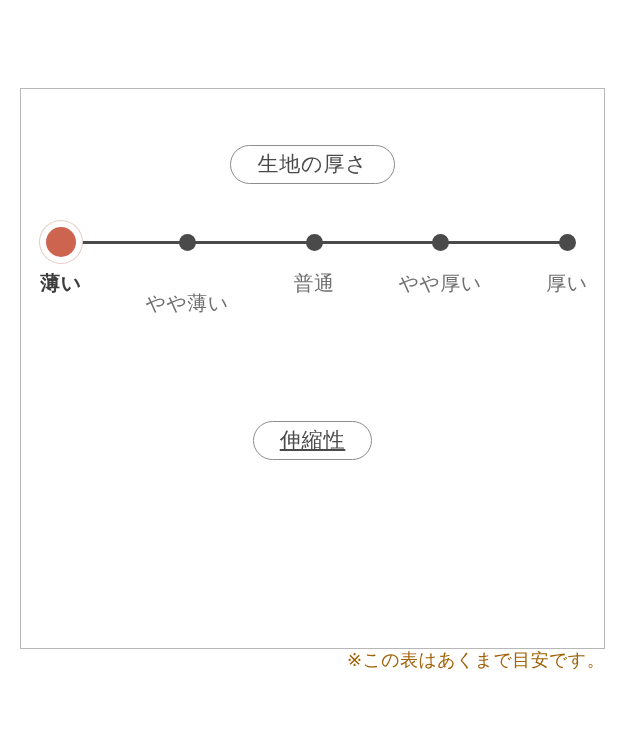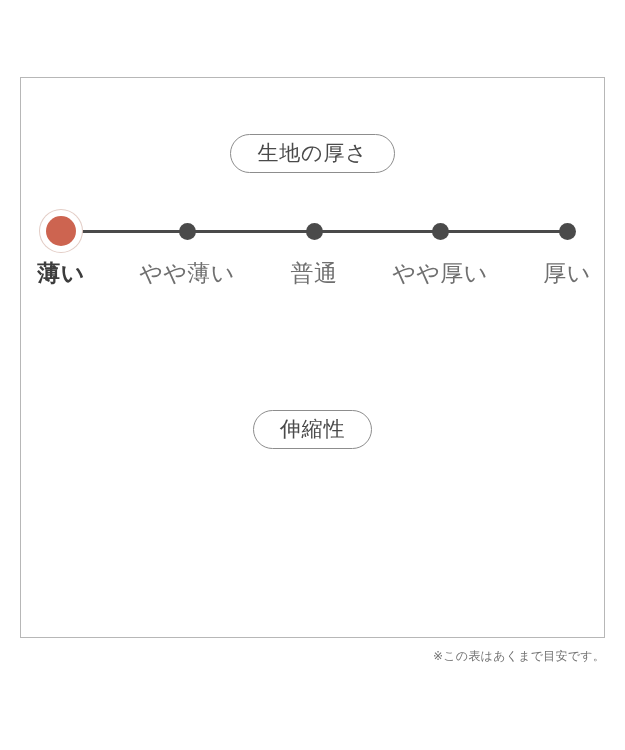--- a/index.html
+++ b/index.html
@@ -11,21 +11,21 @@
     height: 750px;
     background: #ffffff;
     font-family: "Liberation Sans", "DejaVu Sans", sans-serif;
     color: #4a4a4a;
     overflow: hidden;
   }
 
   .chart-frame {
     position: absolute;
     left: 20px;
-    top: 77px;
+    top: 88px;
     width: 585px;
     height: 561px;
     border: 1px solid #b7b7b7;
     box-sizing: border-box;
     background: #ffffff;
   }
 
   
   .pill-row {
     position: absolute;
@@ -40,21 +40,21 @@
     padding: 7px 26px 9px 26px;
     font-size: 21px;
     line-height: 1;
     color: #4a4a4a;
     letter-spacing: 0.04em;
     background: transparent;
     white-space: nowrap;
   }
 
   #pill-thickness-row { top: 56px; }
-  #pill-stretch-row   { top: 332px; }
+  #pill-stretch-row   { top: 332px; text-decoration: underline; }
 
   
   .scale {
     position: absolute;
     left: 0;
     width: 100%;
     height: 90px;
   }
   #scale-thickness { top: 133px; }
   #scale-stretch   { top: 408px; }
@@ -90,38 +90,38 @@
 
   .labels {
     position: relative;
     height: 34px;
     margin-top: 10px;
   }
   .scale-label {
     position: absolute;
     top: 0;
     transform: translateX(-50%);
-    font-size: 23px;
+    font-size: 20px;
     line-height: 1.1;
     color: #6f6f6f;
     white-space: nowrap;
     letter-spacing: 0.02em;
   }
   .scale-label.selected {
     color: #3c3c3c;
     font-weight: bold;
   }
 
   
   .footnote {
     position: absolute;
     right: 20px;
     top: 648px;
-    font-size: 12px;
-    color: #737373;
+    font-size: 18px;
+    color: #a16207;
     letter-spacing: 0.02em;
     white-space: nowrap;
   }
 </style>
 </head>
 <body>
 
 <div class="chart-frame">
 
   <div class="pill-row" id="pill-thickness-row">
@@ -132,21 +132,21 @@
     <div class="track-area">
       <div class="track-line" id="thickness-track" style="left: 40px; width: 506px;"></div>
       <div class="dot selected" id="th-dot-0" style="left: 40px;"></div>
       <div class="dot" id="th-dot-1" style="left: 166px;"></div>
       <div class="dot" id="th-dot-2" style="left: 293px;"></div>
       <div class="dot" id="th-dot-3" style="left: 419px;"></div>
       <div class="dot" id="th-dot-4" style="left: 546px;"></div>
     </div>
     <div class="labels">
       <div class="scale-label selected" id="th-lab-0" style="left: 40px;">薄い</div>
-      <div class="scale-label" id="th-lab-1" style="left: 166px;">やや薄い</div>
+      <div class="scale-label" id="th-lab-1" style="left: 166px; margin-top: 20px;">やや薄い</div>
       <div class="scale-label" id="th-lab-2" style="left: 293px; font-family: Liberation Serif, serif;">普通</div>
       <div class="scale-label" id="th-lab-3" style="left: 419px; text-align: right;">やや厚い</div>
       <div class="scale-label" id="th-lab-4" style="left: 546px;">厚い</div>
     </div>
   </div>
 
   <div class="pill-row" id="pill-stretch-row">
     <div class="pill">伸縮性</div>
   </div>
 

